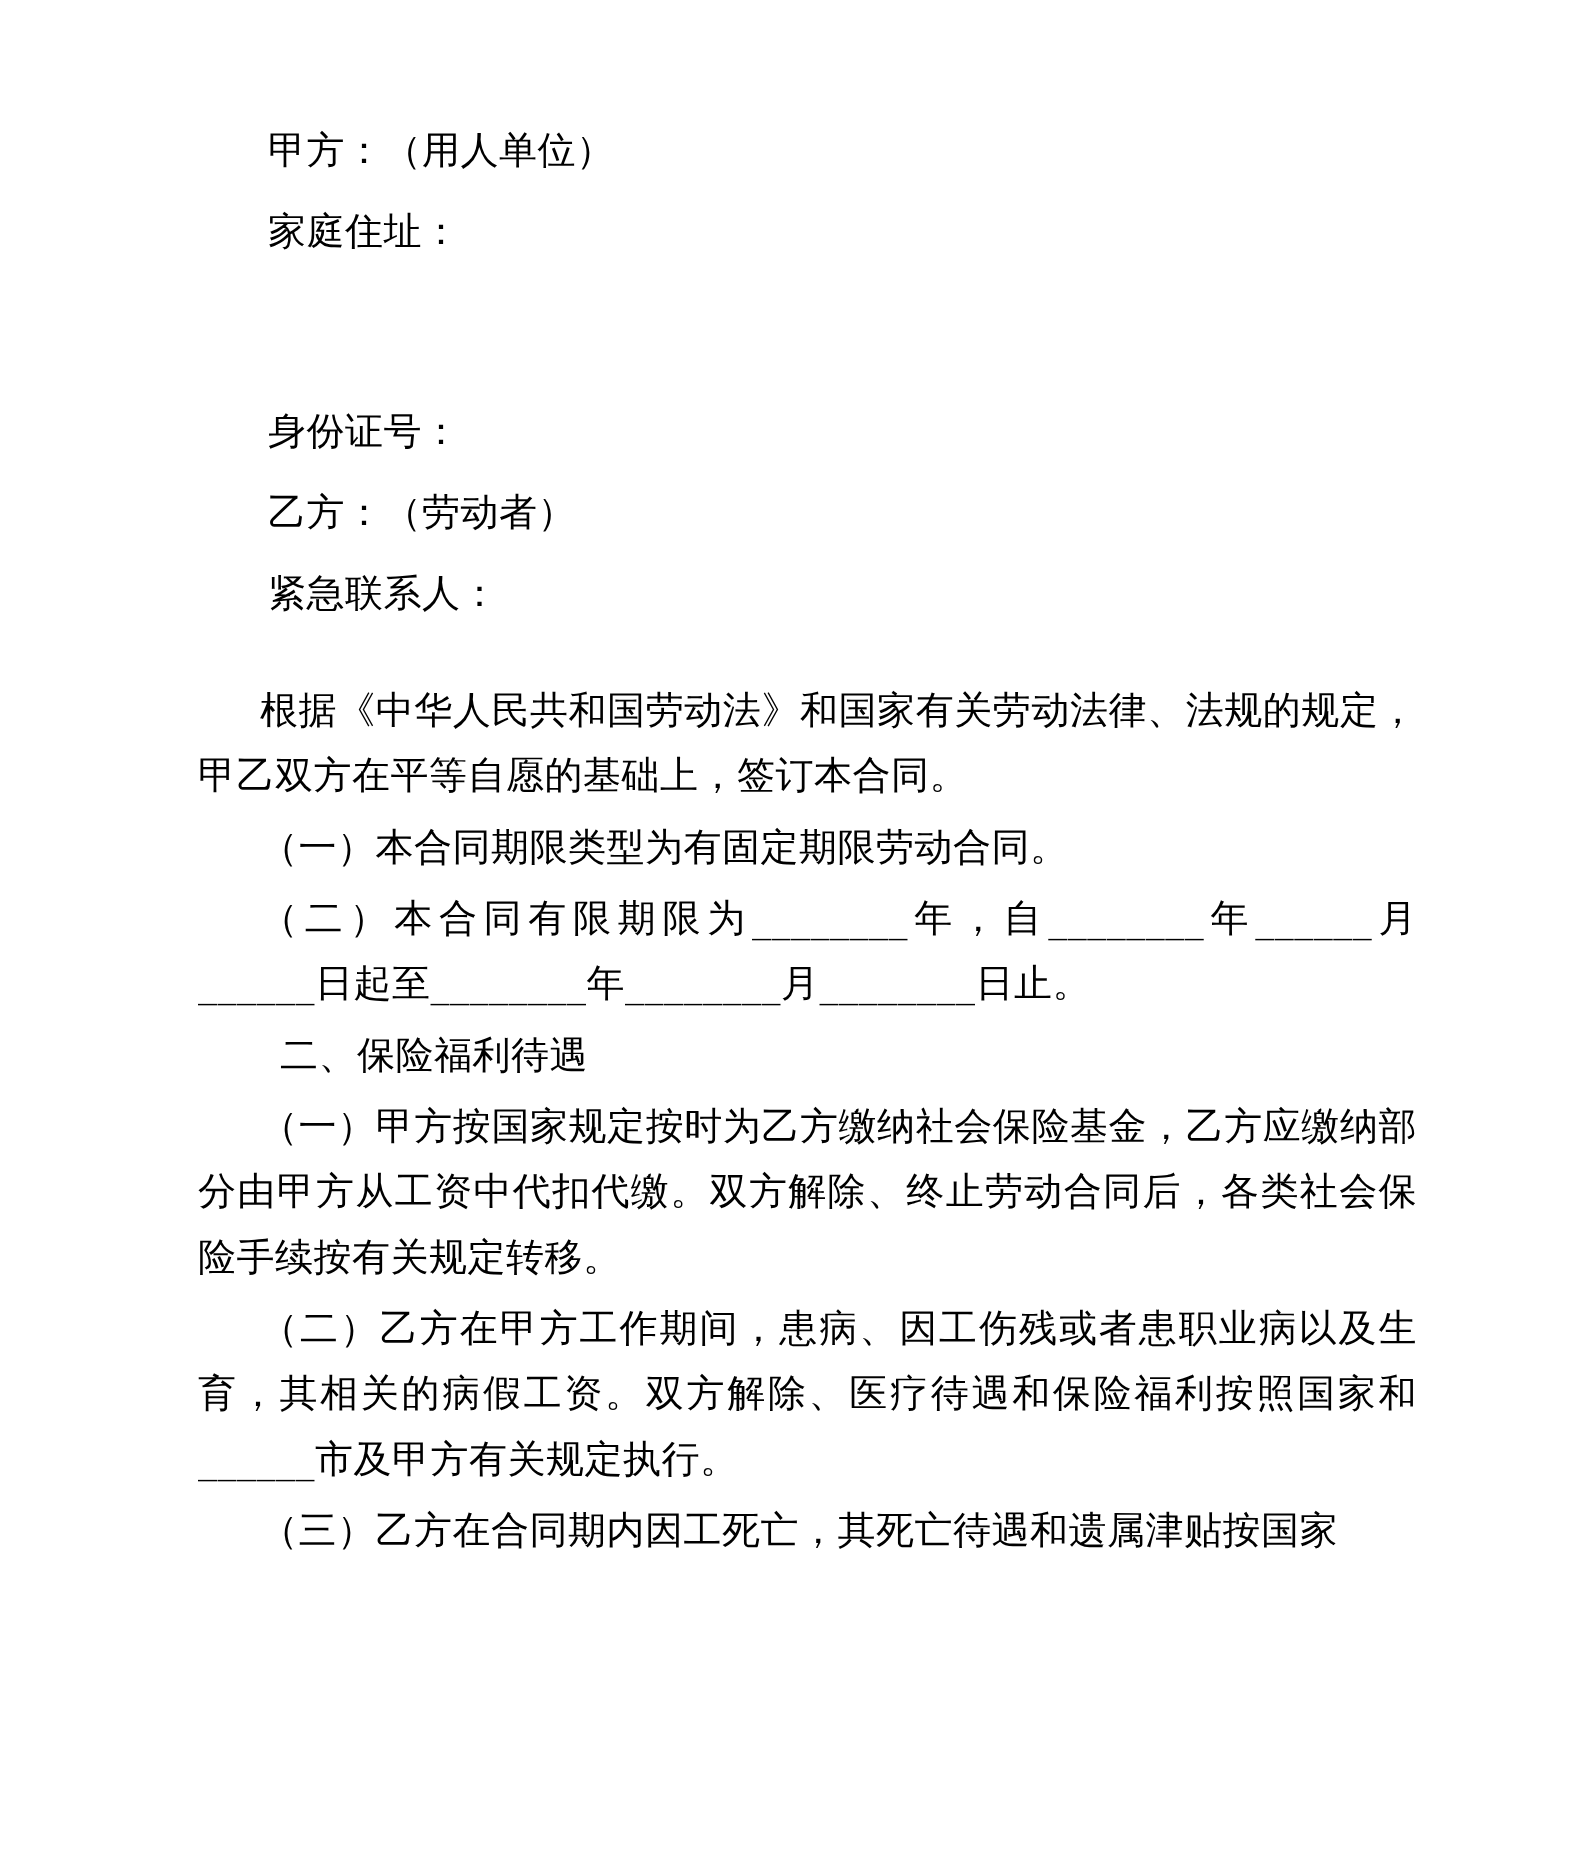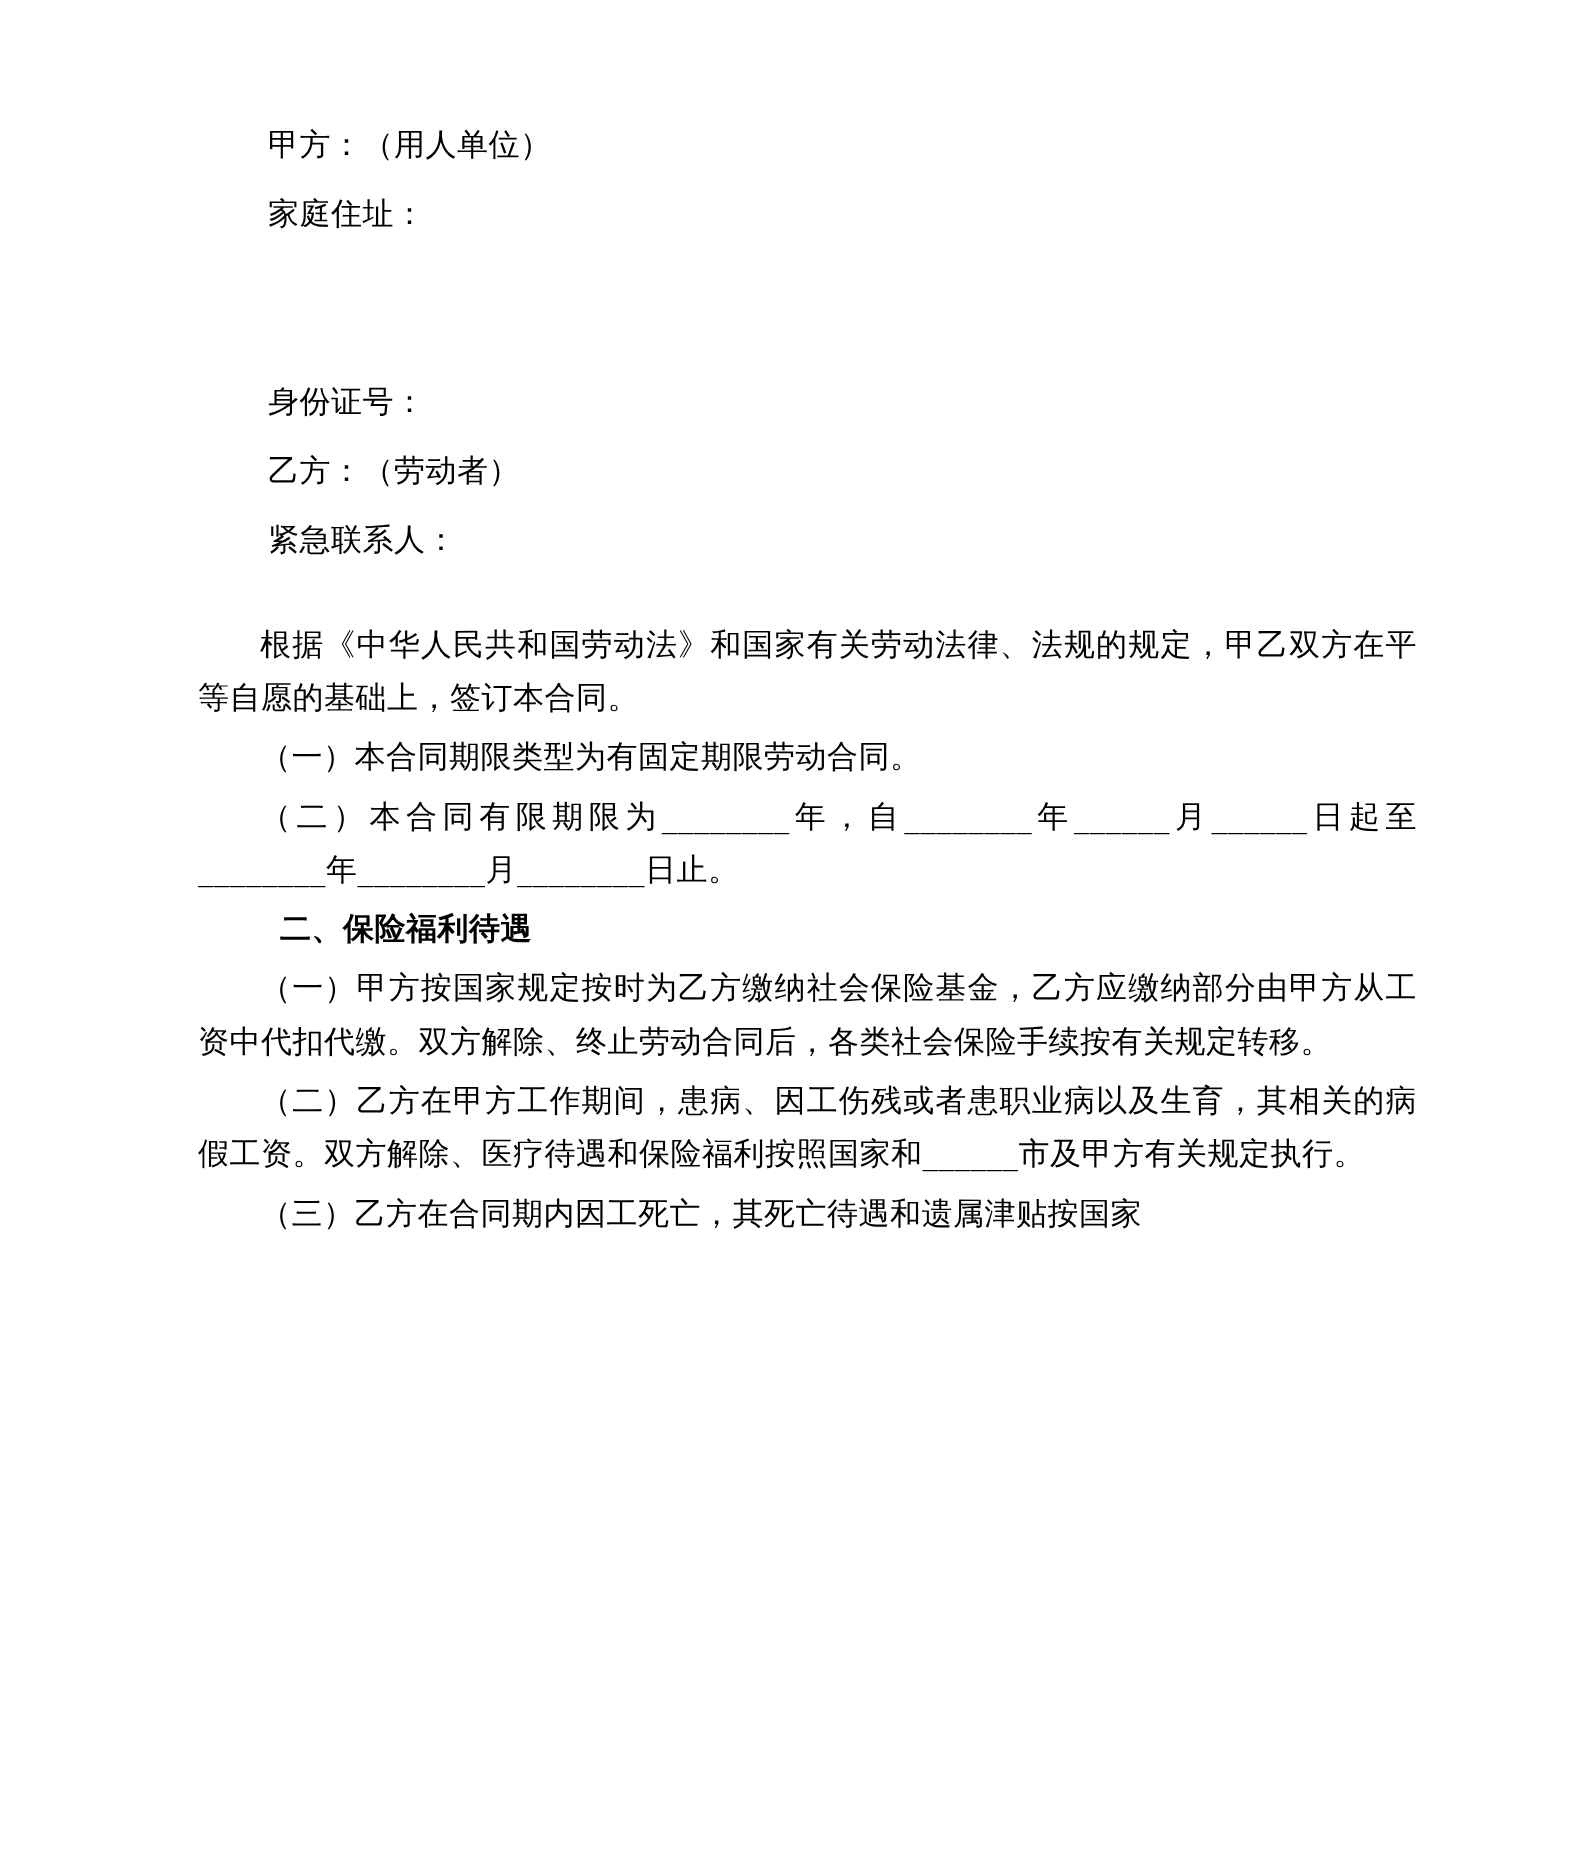--- a/index.html
+++ b/index.html
@@ -13,21 +13,21 @@
   }
   .page {
     width: 1587px;
     min-height: 1876px;
     background: #ffffff;
     position: relative;
     box-sizing: border-box;
     padding: 118px 170px 0 198px;
   }
   .doc-body {
-    font-size: 31px;
+    font-size: 38px;
     line-height: 1.72;
     letter-spacing: 0.5px;
   }
   .party-block {
     margin: 0;
   }
   .party-line {
     margin: 0 0 16px 0;
     padding-left: 70px;
     white-space: pre;
@@ -43,21 +43,21 @@
   .indent {
     text-indent: 62px;
   }
   .section-title {
     margin: 0 0 6px 0;
     font-weight: bold;
     text-indent: 72px;
   }
   .section-title-2 {
     margin: 0 0 6px 0;
-    font-weight: bold;
+    font-weight: normal;
     text-indent: 82px;
   }
   .clause {
     margin: 0 0 6px 0;
     text-indent: 62px;
     text-align: justify;
     text-justify: inter-ideograph;
   }
   .clause-flow {
     margin: 0 0 6px 0;

